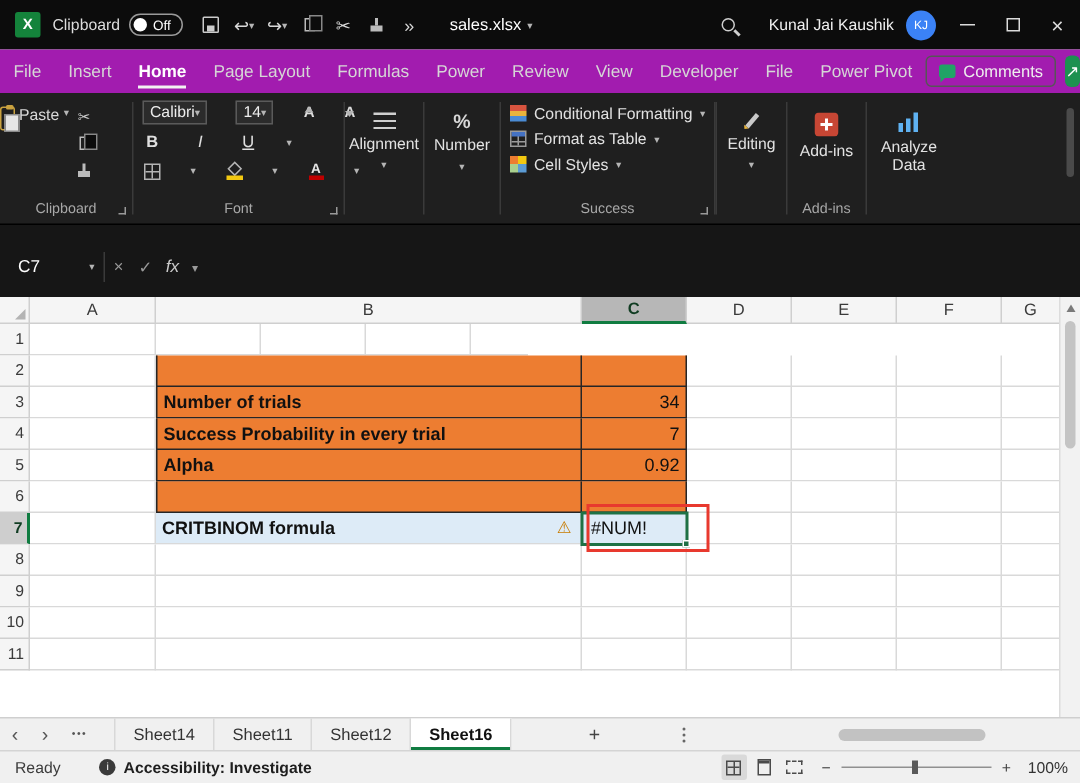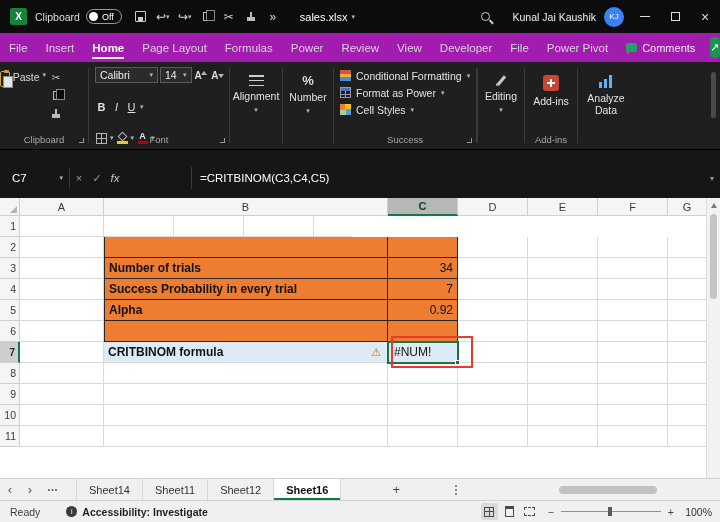--- a/index.html
+++ b/index.html
@@ -49,21 +49,21 @@
 .launcher{position:absolute;bottom:6px;right:4px;width:5px;height:5px;border-right:1px solid #999;border-bottom:1px solid #999}
 .bigbtn{display:flex;flex-direction:column;align-items:center;gap:4px;padding-top:13px;font-size:10.5px;color:#e2e2e2;height:100%}
 .rg-row{display:flex;height:100%}
 .paste-btn{display:flex;flex-direction:row;align-items:flex-start;gap:3px;width:46px;padding-top:9px;font-size:10.5px}
 .clip-ic{width:13px;height:16px;border:1px solid #caa23f;border-radius:2px;position:relative}
 .clip-ic::before{content:"";position:absolute;top:-2px;left:3px;width:5px;height:3px;background:#caa23f;border-radius:1px}
 .clip-ic::after{content:"";position:absolute;right:-4px;bottom:-2px;width:8px;height:10px;background:#e6e6e6;border:1px solid #8a8a8a}
 .clip-col{display:flex;flex-direction:column;gap:3px;padding-top:8px}
 .qmini{width:20px;height:15px;display:flex;align-items:center;justify-content:center;color:#c9c9c9;font-size:10px}
 .fontgrp{padding:5px 4px 0 6px}
-.frow{display:flex;align-items:center;gap:2px;margin-bottom:17px}
+.frow{display:flex;align-items:center;gap:19px;margin-bottom:5px}
 .selbox2{display:flex;align-items:center;justify-content:space-between;background:#2b2b2b;border:1px solid #5a5a5a;height:16px;font-size:10.5px;padding:0 4px;color:#ededed}
 .sbtn{min-width:13px;height:14px;display:flex;align-items:center;justify-content:center;font-size:11px;color:#e0e0e0}
 .b{font-weight:bold}.i{font-style:italic}.u{text-decoration:underline}
 .fgrow{position:relative;width:15px;font-size:10px;font-weight:bold;color:#dcdcdc;text-align:left;padding-left:1px}
 .tri{position:absolute;right:1px;width:0;height:0;border-left:3px solid transparent;border-right:3px solid transparent}
 .tri.up{top:1px;border-bottom:4px solid #b5b5b5}
 .tri.dn{top:4px;border-top:4px solid #b5b5b5}
 .bord-ic{width:11px;height:11px;border:1px solid #b5b5b5;background-image:linear-gradient(#b5b5b5,#b5b5b5),linear-gradient(#b5b5b5,#b5b5b5);background-size:1px 9px,9px 1px;background-position:center;background-repeat:no-repeat}
 .fill-ic{width:11px;height:11px;position:relative}
 .fill-ic::before{content:"";position:absolute;top:0;left:2px;width:5px;height:5px;border:1px solid #b5b5b5;transform:rotate(45deg)}
@@ -314,21 +314,21 @@
     <div class="rdiv"></div>
 
     <div class="rgroup stygrp" style="width:142px">
       <div class="stybtn">
           <span class="cf-ic"></span>
           <span>Conditional Formatting</span>
           <span class="chev">▾</span>
         </div>
       <div class="stybtn">
           <span class="ft-ic"></span>
-          <span>Format as Power</span>
+          <span>Format as Table</span>
           <span class="chev">▾</span>
         </div>
       <div class="stybtn">
           <span class="cs-ic"></span>
           <span>Cell Styles</span>
           <span class="chev">▾</span>
         </div>
       <span class="glabel">Success</span>
       <span class="launcher"></span>
     </div>
@@ -372,24 +372,20 @@
         </span>
       <span class="fbic">
           <span>×</span>
         </span>
       <span class="fbic">
           <span>✓</span>
         </span>
       <span class="fbic">
           <span class="fx">fx</span>
         </span>
-      <div class="fb-input">
-        <span class="fb-spacer"></span>
-        <span class="fb-text">=CRITBINOM(C3,C4,C5)</span>
-      </div>
       <span class="fb-exp">▾</span>
     </div>
   </div>
 
   <div class="grid">
     <div class="gh">
       <div class="corner"></div>
       <div class="ch w-a">A</div>
       <div class="ch w-b">B</div>
       <div class="ch w-c sel">C</div>

